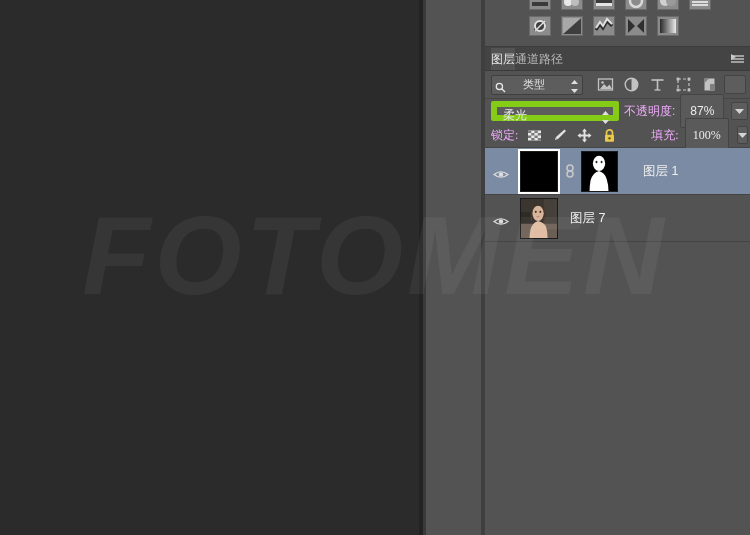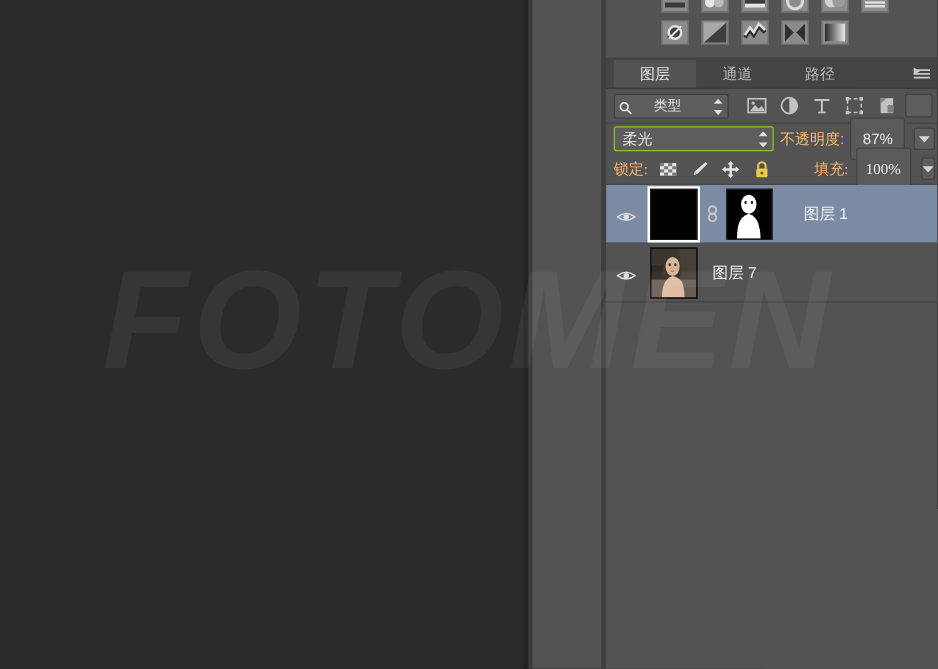--- a/index.html
+++ b/index.html
@@ -116,21 +116,21 @@
     position: relative;
     height: 24px;
     background: #444444;
     display: flex;
     align-items: flex-end;
     padding-left: 6px;
     border-bottom: 1px solid #3a3a3a;
   }
   .tab {
     height: 22px;
-    padding: 0 21px;
+    padding: 0 0;
     line-height: 22px;
     font-size: 12px;
     color: #b8b8b8;
     background: #444444;
     cursor: default;
   }
   .tab.active {
     background: #535353;
     color: #e8e8e8;
   }
@@ -196,31 +196,31 @@
   #blend-row {
     height: 24px;
     display: flex;
     align-items: center;
     padding: 0 2px 0 6px;
     gap: 5px;
   }
   #blend-select {
     width: 130px; height: 20px;
     background: #5d5d5d;
-    border: 1px solid #84cc16;
+    border: 6px solid #84cc16;
     border-radius: 2px;
     display: flex;
-    align-items: center;
+    align-items: flex-start;
     padding: 0 6px;
     position: relative;
   }
   #blend-label { font-size: 12px; color: #e8e8e8; }
   .field-label {
     font-size: 12px;
-    color: #fdba74;
+    color: #f0abfc;
     white-space: nowrap;
   }
   .value-box {
     height: 18px;
     background: #5a5a5a;
     border: 1px solid #444;
     border-radius: 2px;
     display: flex;
     align-items: center;
     justify-content: center;

